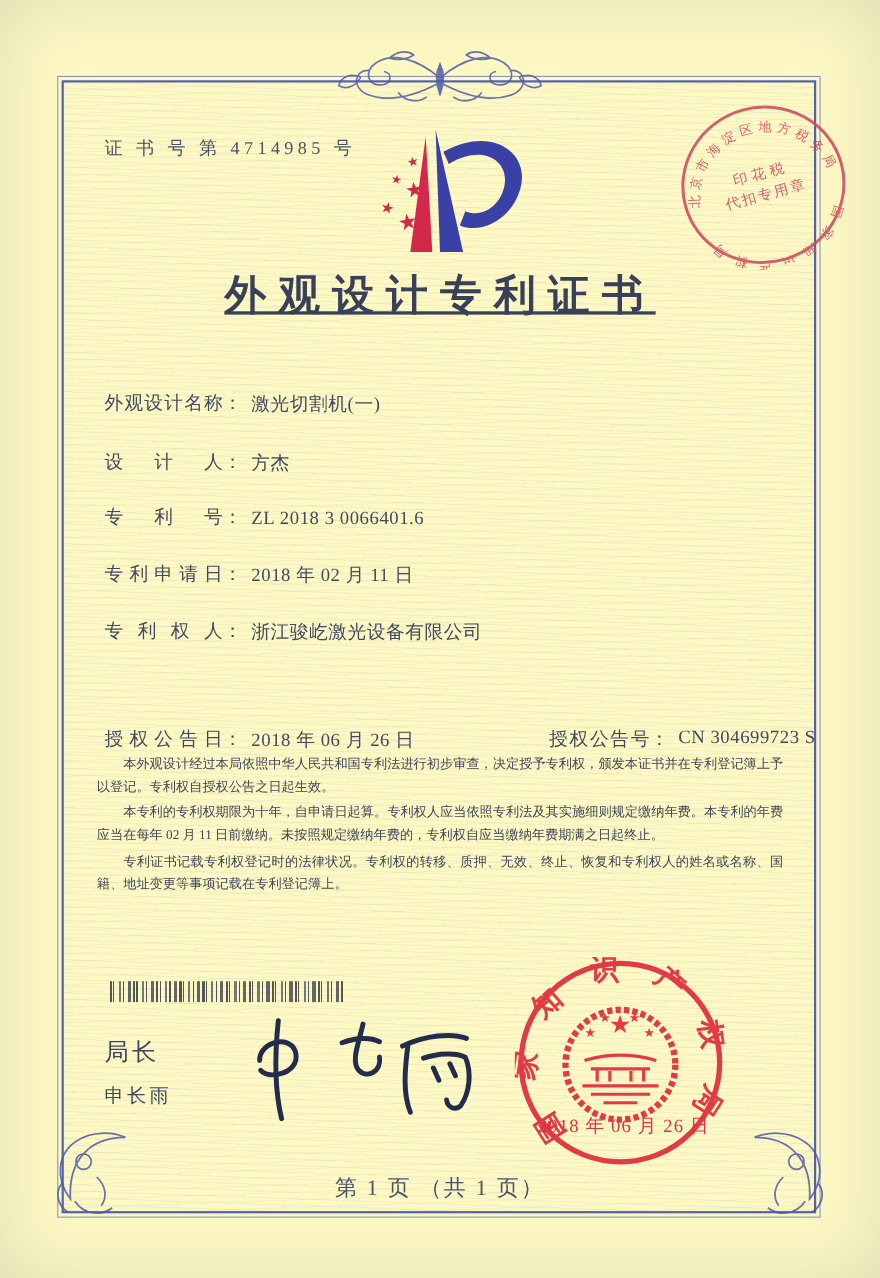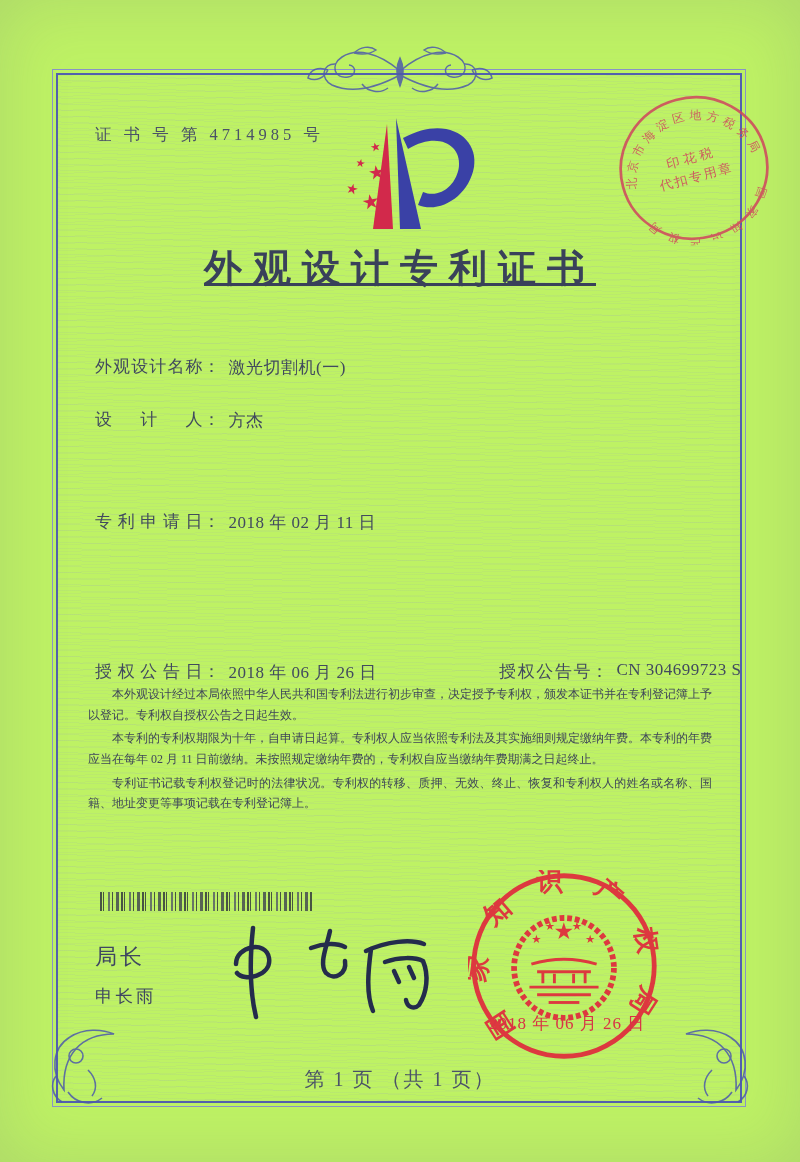--- a/index.html
+++ b/index.html
@@ -1,18 +1,18 @@
 <!DOCTYPE html>
 <html><head>
 <meta charset="utf-8">
 <style>
   html,body{margin:0;padding:0;background:#e8e8ea;}
   .page{
     position:relative;width:800px;height:1162px;margin:0 auto;
-    background:#bef264;
+    background:#fef9c3;
     box-shadow:inset 0 0 70px rgba(105,110,130,.20);
     overflow:hidden;
     font-family:"Liberation Serif","DejaVu Serif",serif;
     color:#3c4456;
   }
   .frame-outer{
     position:absolute;left:52px;top:69px;width:692px;height:1036px;
     border:1px solid #8a93c6;
   }
   .frame-inner{
@@ -139,22 +139,28 @@
   </svg>
 
   <div class="doc-title">外观设计专利证书</div>
 
   <div class="field-row" style="top:355px">
     <span class="flabel">外观设计名称</span><span class="fcolon">：</span><span class="fvalue">激光切割机(一)</span>
   </div>
   <div class="field-row" style="top:408px">
     <span class="flabel">设 计 人</span><span class="fcolon">：</span><span class="fvalue">方杰</span>
   </div>
+  <div class="field-row" style="top:458px">
+    <span class="flabel">专 利 号</span><span class="fcolon">：</span><span class="fvalue">ZL 2018 3 0066401.6</span>
+  </div>
   <div class="field-row" style="top:510px">
     <span class="flabel">专利申请日</span><span class="fcolon">：</span><span class="fvalue">2018 年 02 月 11 日</span>
+  </div>
+  <div class="field-row" style="top:562px">
+    <span class="flabel">专 利 权 人</span><span class="fcolon">：</span><span class="fvalue">浙江骏屹激光设备有限公司</span>
   </div>
 
   <div class="field-row" style="top:660px">
     <span class="flabel">授权公告日</span><span class="fcolon">：</span><span class="fvalue">2018 年 06 月 26 日</span>
     <span class="grant-no-cell">
       <span class="flabel">授权公告号</span><span class="fcolon">：</span><span>CN 304699723 S</span>
     </span>
   </div>
 
   <div class="paras">

